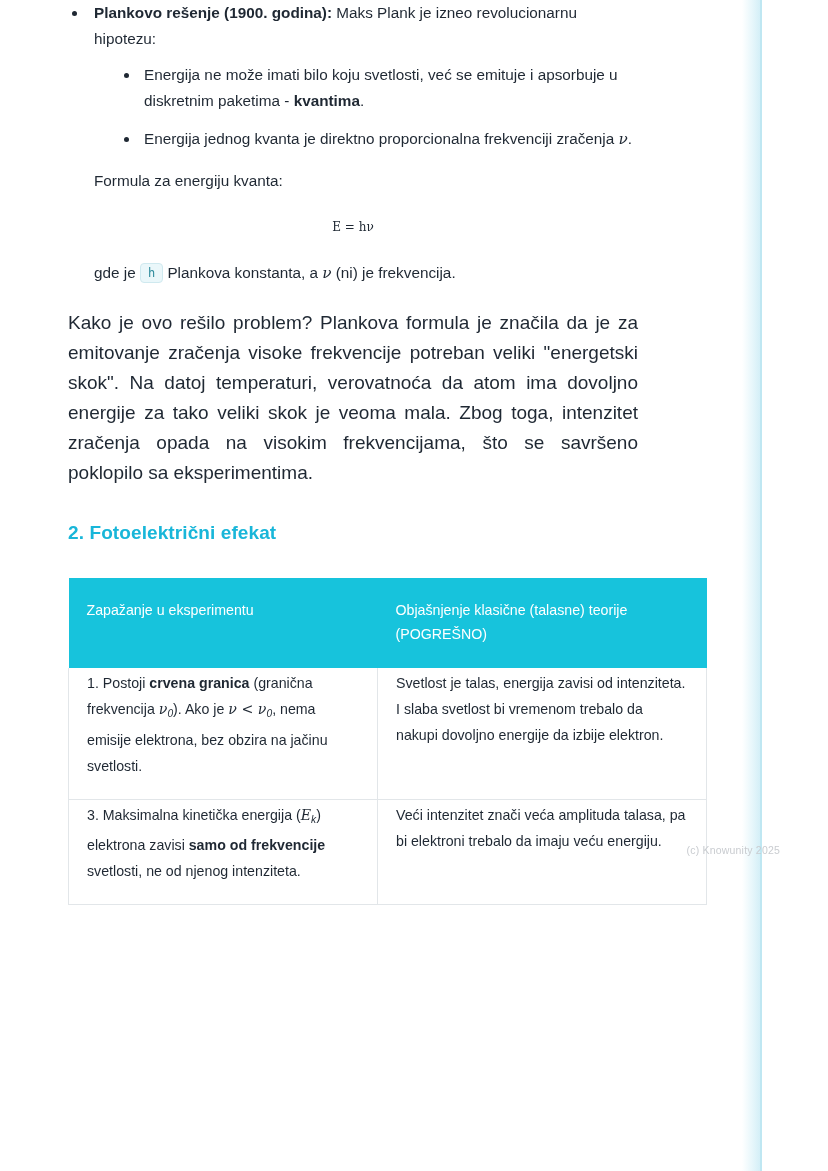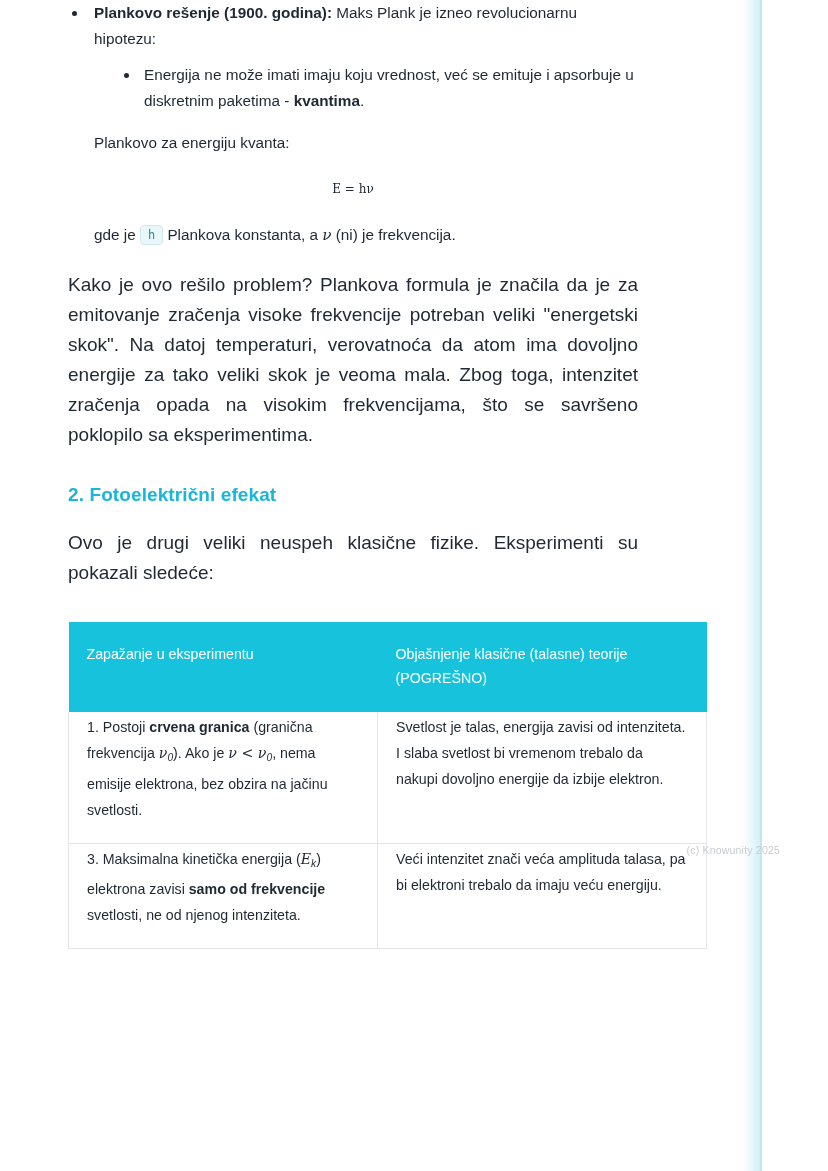--- a/index.html
+++ b/index.html
@@ -217,43 +217,45 @@
   </div>
 
   <div class="content">
 
     <ul class="lvl1">
       <li>
         <b>Plankovo rešenje (1900. godina):</b><span> Maks Plank je izneo revolucionarnu hipotezu:</span>
 
         <ul class="lvl2">
           <li>
-            <span>Energija ne može imati imaju koju vrednost, već se emituje i apsorbuje u diskretnim paketima - </span><b>kvantima</b><span>.</span>
+            <span>Energija ne može imati bilo koju svetlosti, već se emituje i apsorbuje u diskretnim paketima - </span><b>kvantima</b><span>.</span>
+          </li>
+          <li>
+            <span>Energija jednog kvanta je direktno proporcionalna frekvenciji zračenja </span><span class="var">ν</span><span>.</span>
           </li>
         </ul>
       </li>
     </ul>
 
-    <div class="indent-p">Plankovo za energiju kvanta:</div>
+    <div class="indent-p">Formula za energiju kvanta:</div>
 
     <div class="formula">E = hν</div>
 
     <div class="indent-p">
       <span>gde je</span>
       <span class="code-chip">h</span>
       <span>Plankova konstanta, a</span>
       <span class="var">ν</span>
       <span>(ni) je frekvencija.</span>
     </div>
 
     <p class="justified">Kako je ovo rešilo problem? Plankova formula je značila da je za emitovanje zračenja visoke frekvencije potreban veliki "energetski skok". Na datoj temperaturi, verovatnoća da atom ima dovoljno energije za tako veliki skok je veoma mala. Zbog toga, intenzitet zračenja opada na visokim frekvencijama, što se savršeno poklopilo sa eksperimentima.</p>
 
     <h2 class="section">2. Fotoelektrični efekat</h2>
 
-    <p class="justified">Ovo je drugi veliki neuspeh klasične fizike. Eksperimenti su pokazali sledeće:</p>
 
     <div class="tbl-wrap">
       <table class="cmp">
         <thead>
           <tr>
             <th class="c1">Zapažanje u eksperimentu</th>
             <th class="c2">Objašnjenje klasične (talasne) teorije (POGREŠNO)</th>
           </tr>
         </thead>
         <tbody>

